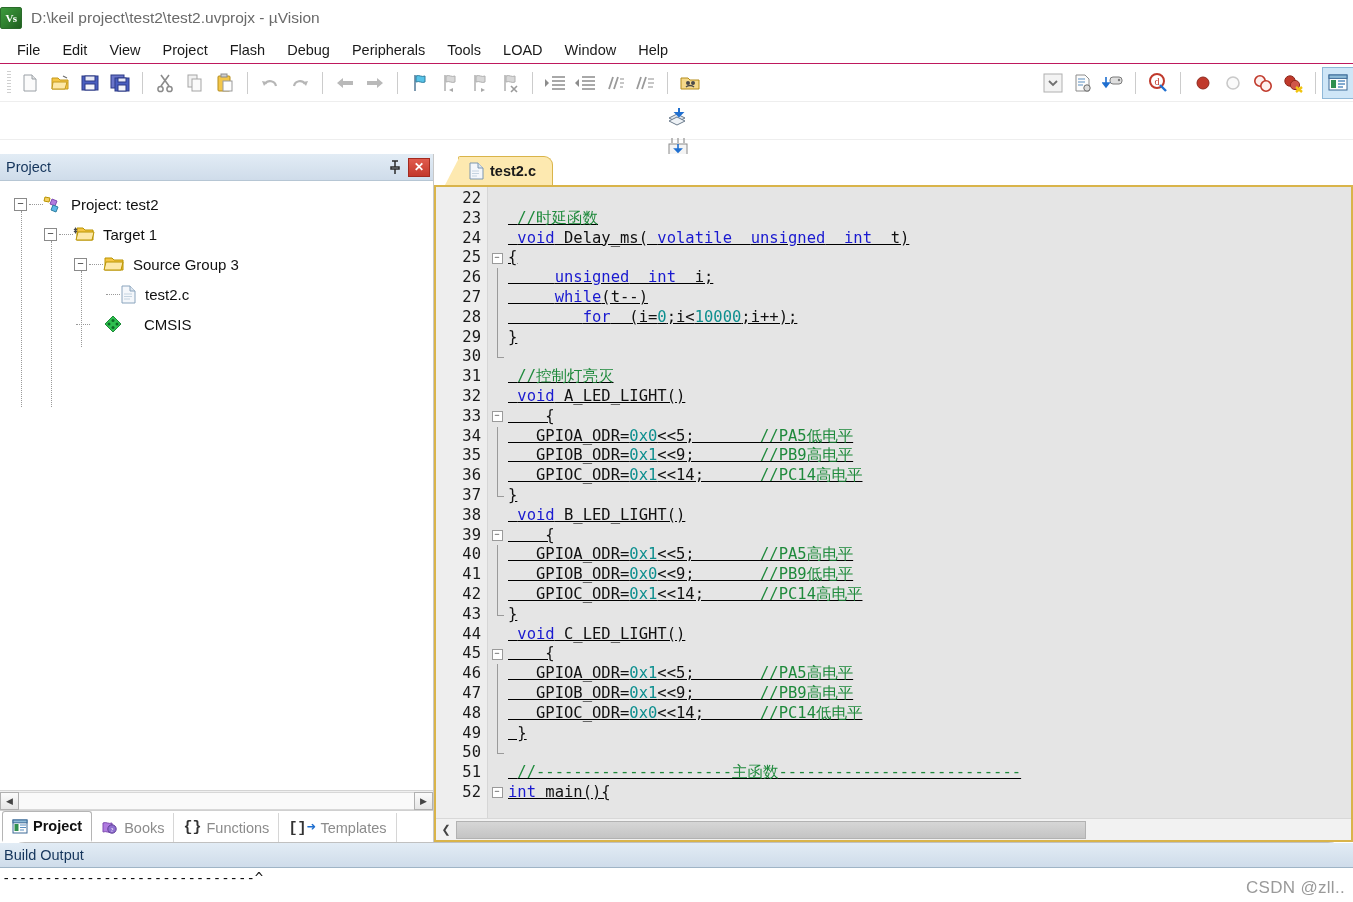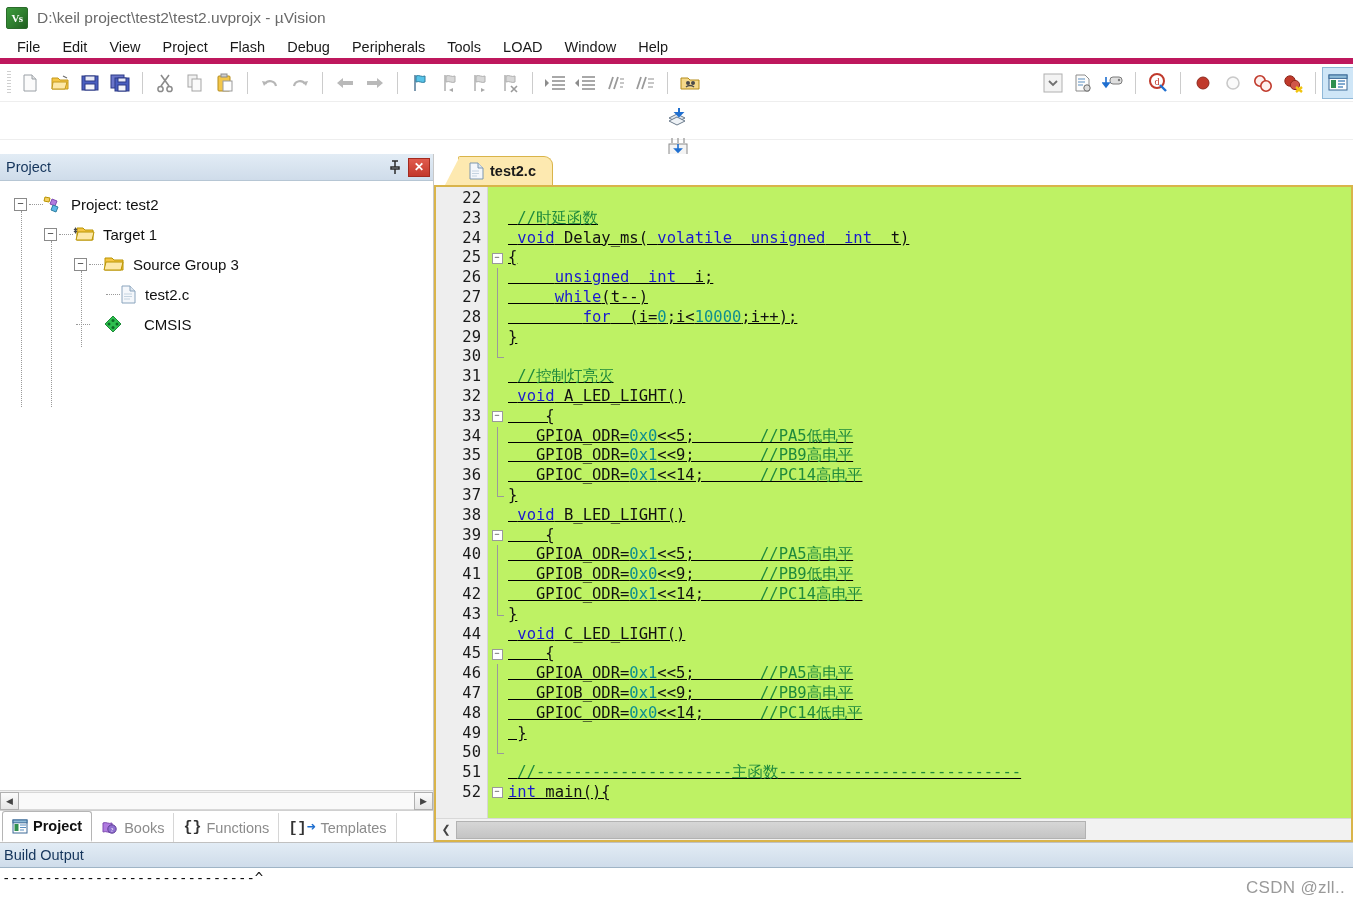--- a/index.html
+++ b/index.html
@@ -15,21 +15,20 @@
     width: 1353px; height: 902px;
     background: #ffffff;
   }
 
   
   .titlebar {
     height: 36px;
     display: flex;
     align-items: center;
     background: #ffffff;
-    padding-left: 6px;
   }
   .app-icon {
     width: 22px; height: 22px;
     border-radius: 2px;
     background: linear-gradient(135deg,#3c9a3c 0%,#2e7d2e 55%,#1f5d1f 100%);
     border: 1px solid #2a6b2a;
     position: relative;
     flex: none;
     margin-right: 9px;
   }
@@ -49,21 +48,21 @@
     white-space: nowrap;
   }
 
   
   .menubar {
     height: 28px;
     display: flex;
     align-items: center;
     background: #ffffff;
     padding-left: 6px;
-    border-bottom: 6px solid #be185d;
+    border-bottom: 1px solid #be185d;
   }
   .menu-item {
     font-size: 14.5px;
     color: #1a1a1a;
     padding: 3px 11px;
     white-space: nowrap;
     cursor: default;
   }
 
   
@@ -309,21 +308,21 @@
     background: #ffffff;
     display: flex;
     flex-direction: column;
     min-height: 0;
     margin-right: 0;
   }
   .code-scroll {
     flex: 1;
     display: flex;
     overflow: hidden;
-    background: #bef264;
+    background: #e5e5e5;
     position: relative;
   }
   .gutter-bg {
     position: absolute;
     left: 0; top: 0; bottom: 0;
     width: 52px;
     background: #eeeeee;
     border-right: 1px solid #d6d6d6;
   }
   .code-lines {
@@ -411,20 +410,21 @@
     flex: none;
   }
 
   
   .build-panel {
     position: absolute;
     left: 0; top: 842px;
     width: 1353px; height: 60px;
     background: #ffffff;
     border-top: 1px solid #c0c0c0;
+    border-radius: 25px;
   }
   .build-header {
     height: 25px;
     background: linear-gradient(to bottom,#e2ecf5,#cfdcea);
     display: flex;
     align-items: center;
     padding-left: 4px;
     border-bottom: 1px solid #9fb4c6;
   }
   .build-title {

